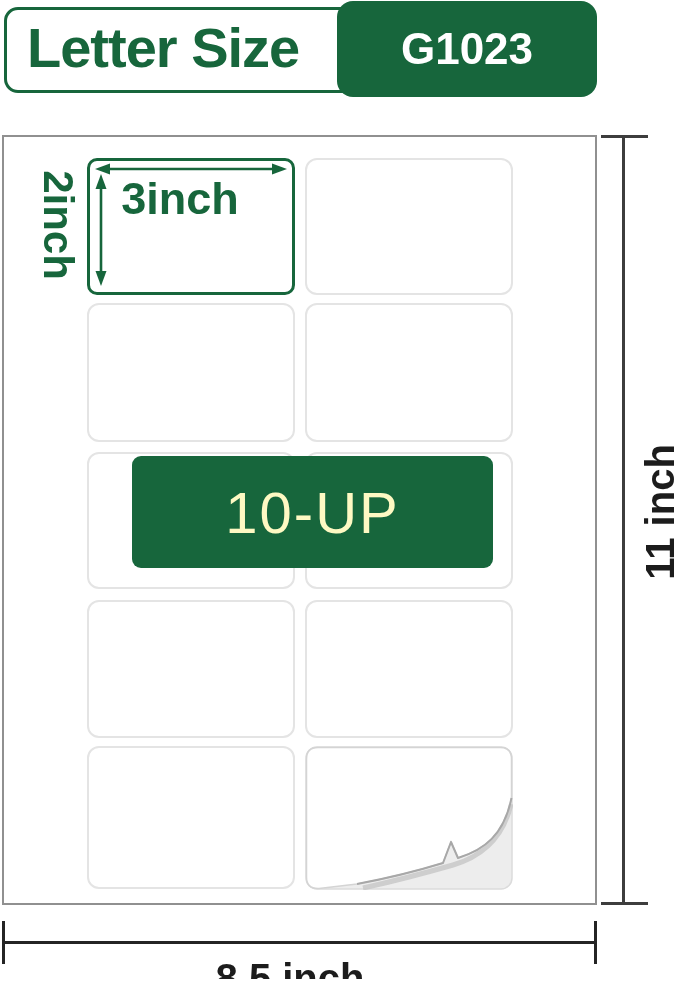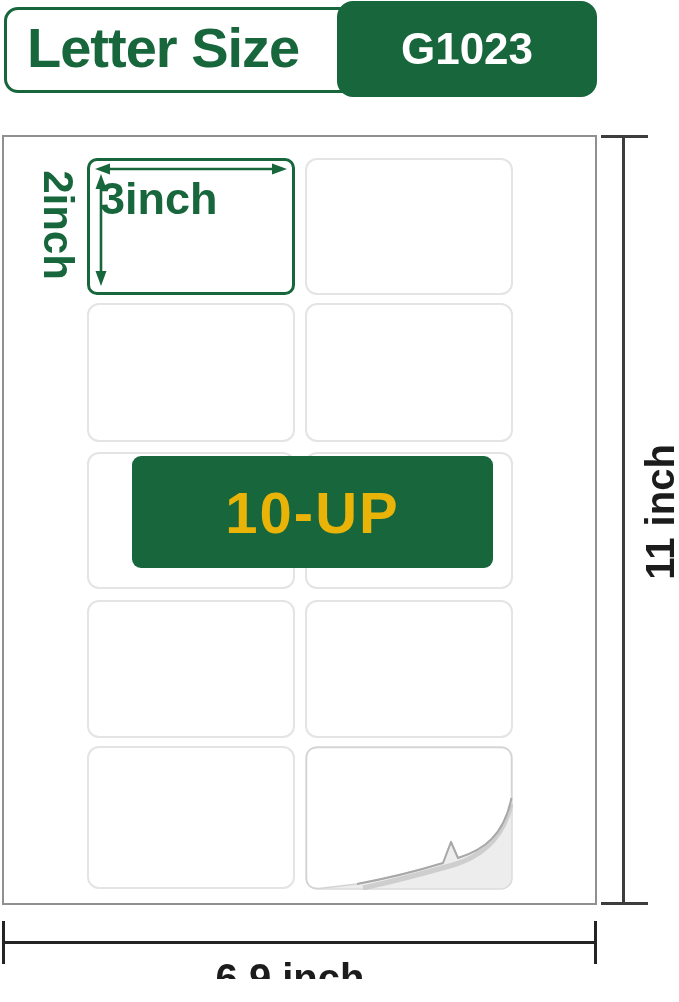--- a/index.html
+++ b/index.html
@@ -44,36 +44,36 @@
   .r2{top:166px;height:139px}
   .r3{top:315px;height:137px}
   .r4{top:463px;height:138px}
   .r5{top:609px;height:143px}
   .cell.highlight{border:3px solid var(--green);border-radius:10px;}
 
   
   .arrow-h{position:absolute;left:5px;top:1px;width:192px;height:14px;}
   .arrow-v{position:absolute;left:4px;top:13px;width:14px;height:112px;}
   .label-3inch{
-    position:absolute;left:10px;top:12px;width:160px;text-align:left;
+    position:absolute;left:10px;top:12px;width:160px;text-align:center;
     font-size:45px;font-weight:bold;color:var(--green);
   }
   .label-2inch{
     position:absolute;left:-27px;top:66px;width:162px;height:44px;line-height:44px;
     transform:rotate(90deg);text-align:center;
     font-size:42px;font-weight:bold;color:var(--green);white-space:nowrap;
   }
 
   
   .count-banner{
     position:absolute;left:128px;top:319px;width:361px;height:112px;
     background:var(--green);border-radius:9px;z-index:3;
     display:flex;align-items:center;justify-content:center;
   }
-  .count-banner span{font-size:58px;font-weight:bold;color:#eab308;letter-spacing:2px;}
+  .count-banner span{font-size:58px;font-weight:normal;color:#fef9c3;letter-spacing:2px;}
 
   
   .peel-svg{position:absolute;left:301px;top:609px;width:208px;height:144px;}
 
   
   .vline{position:absolute;left:622px;top:136px;width:3px;height:769px;background:#3d3d3d;}
   .vtick{position:absolute;width:47px;height:3px;background:#3d3d3d;left:601px;}
   .vtick.top{top:135px;}
   .vtick.bottom{top:902px;}
   .dim-11{
@@ -147,15 +147,15 @@
   </div>
 
   <div class="vline"></div>
   <div class="vtick top"></div>
   <div class="vtick bottom"></div>
   <div class="dim-11">11 inch</div>
 
   <div class="hline"></div>
   <div class="htick left"></div>
   <div class="htick right"></div>
-  <div class="dim-85">6.9 inch</div>
+  <div class="dim-85">8.5 inch</div>
 
 </div>
 
 </body></html>

